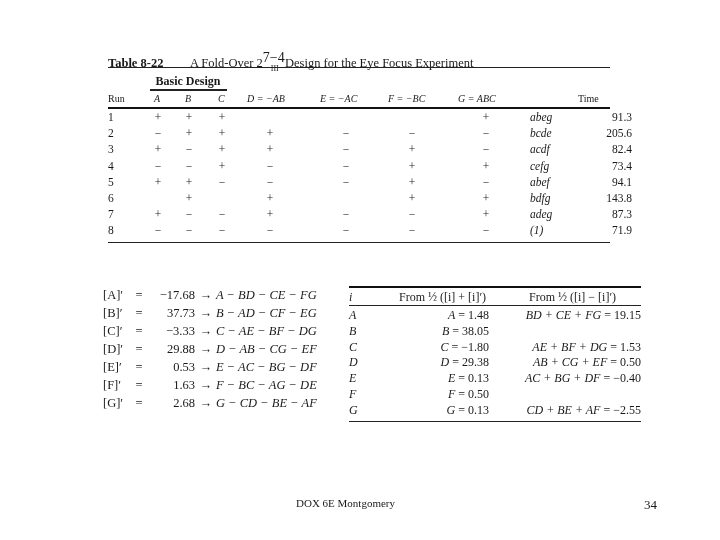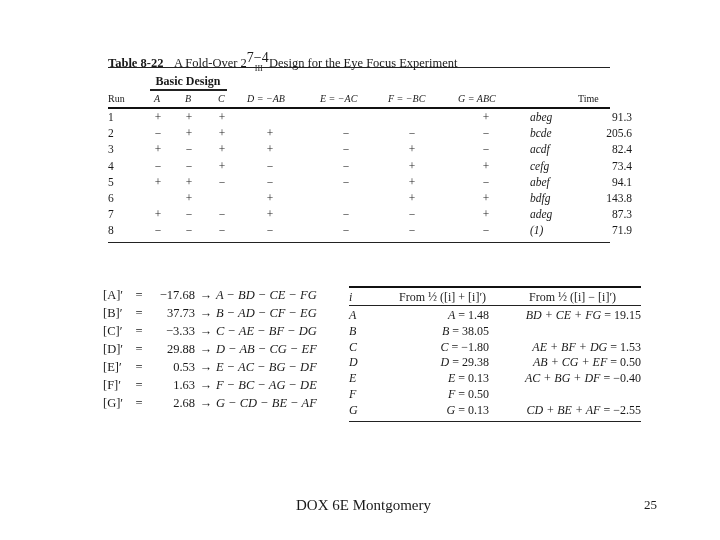--- a/index.html
+++ b/index.html
@@ -4,21 +4,21 @@
 <style>
   html, body { margin: 0; padding: 0; background: #ffffff; }
   body { width: 720px; height: 540px; position: relative; overflow: hidden;
          font-family: "Liberation Serif", "DejaVu Serif", serif; color: #1a1a1a; }
   .abs { position: absolute; }
   .ital { font-style: italic; }
   .bold { font-weight: normal; }
 
   
   #t1-caption { left: 108px; top: 50px; font-size: 12.5px; white-space: nowrap; }
-  #t1-caption .num { font-weight: bold; margin-right: 8px; }
+  #t1-caption .num { font-weight: bold; margin-right: 24px; }
   #t1-top-rule { left: 108px; top: 67px; width: 502px; height: 1px; background: #222; }
   #t1-basic { left: 154px; top: 74px; font-size: 12px; font-weight: bold; width: 68px; text-align: center; }
   #t1-basic-rule { left: 150px; top: 89px; width: 77px; height: 1.5px; background: #222; }
   #t1-head { left: 108px; top: 93px; font-size: 10px; height: 14px; width: 502px; }
   #t1-head-rule { left: 108px; top: 107px; width: 502px; height: 2px; background: #111; }
   #t1-body { left: 108px; top: 111px; width: 502px; }
   #t1-bottom-rule { left: 108px; top: 242px; width: 502px; height: 1px; background: #222; }
 
   .row { position: relative; height: 16.2px; font-size: 11.5px; }
   .c { position: absolute; top: 0; text-align: center; }
@@ -49,21 +49,21 @@
   #t2-head-rule { left: 349px; top: 305px; width: 292px; height: 1px; background: #222; }
   #t2-body { left: 349px; top: 308px; width: 292px; }
   #t2-bottom-rule { left: 349px; top: 421px; width: 292px; height: 1px; background: #222; }
   .r2 { position: relative; height: 15.8px; font-size: 12px; white-space: nowrap; }
   .r2 .i { position: absolute; left: 0; font-style: italic; }
   .r2 .plus { position: absolute; left: 40px; width: 100px; text-align: right; }
   .r2 .minus { position: absolute; left: 150px; width: 142px; text-align: right; }
   .r2 .f { font-style: italic; }
 
   
-  #footer-text { left: 296px; top: 497px; font-size: 15px; font-family: "Liberation Serif", serif; }
+  #footer-text { left: 296px; top: 497px; font-size: 11px; font-family: "Liberation Serif", serif; }
   #page-num { left: 644px; top: 497px; font-size: 13px; font-family: "Liberation Serif", serif; }
 </style>
 </head>
 <body>
 
 <div id="t1-caption" class="abs">
   <span class="num">Table 8-22</span>
   <span>A Fold-Over 2<sup style="font-size:14px">7−4</sup><sub style="font-size:8px;margin-left:-14px">III</sub>&nbsp;&nbsp;Design for the Eye Focus Experiment</span>
 </div>
 <div id="t1-top-rule" class="abs"></div>
@@ -274,13 +274,13 @@
   </div>
   <div class="r2">
     <span class="i">G</span>
     <span class="plus"><span class="f">G</span> <span>=  0.13</span></span>
     <span class="minus"><span class="f">CD + BE + AF</span> <span>=  −2.55</span></span>
   </div>
 </div>
 <div id="t2-bottom-rule" class="abs"></div>
 
 <div id="footer-text" class="abs">DOX 6E Montgomery</div>
-<div id="page-num" class="abs">25</div>
+<div id="page-num" class="abs">34</div>
 
 </body></html>

